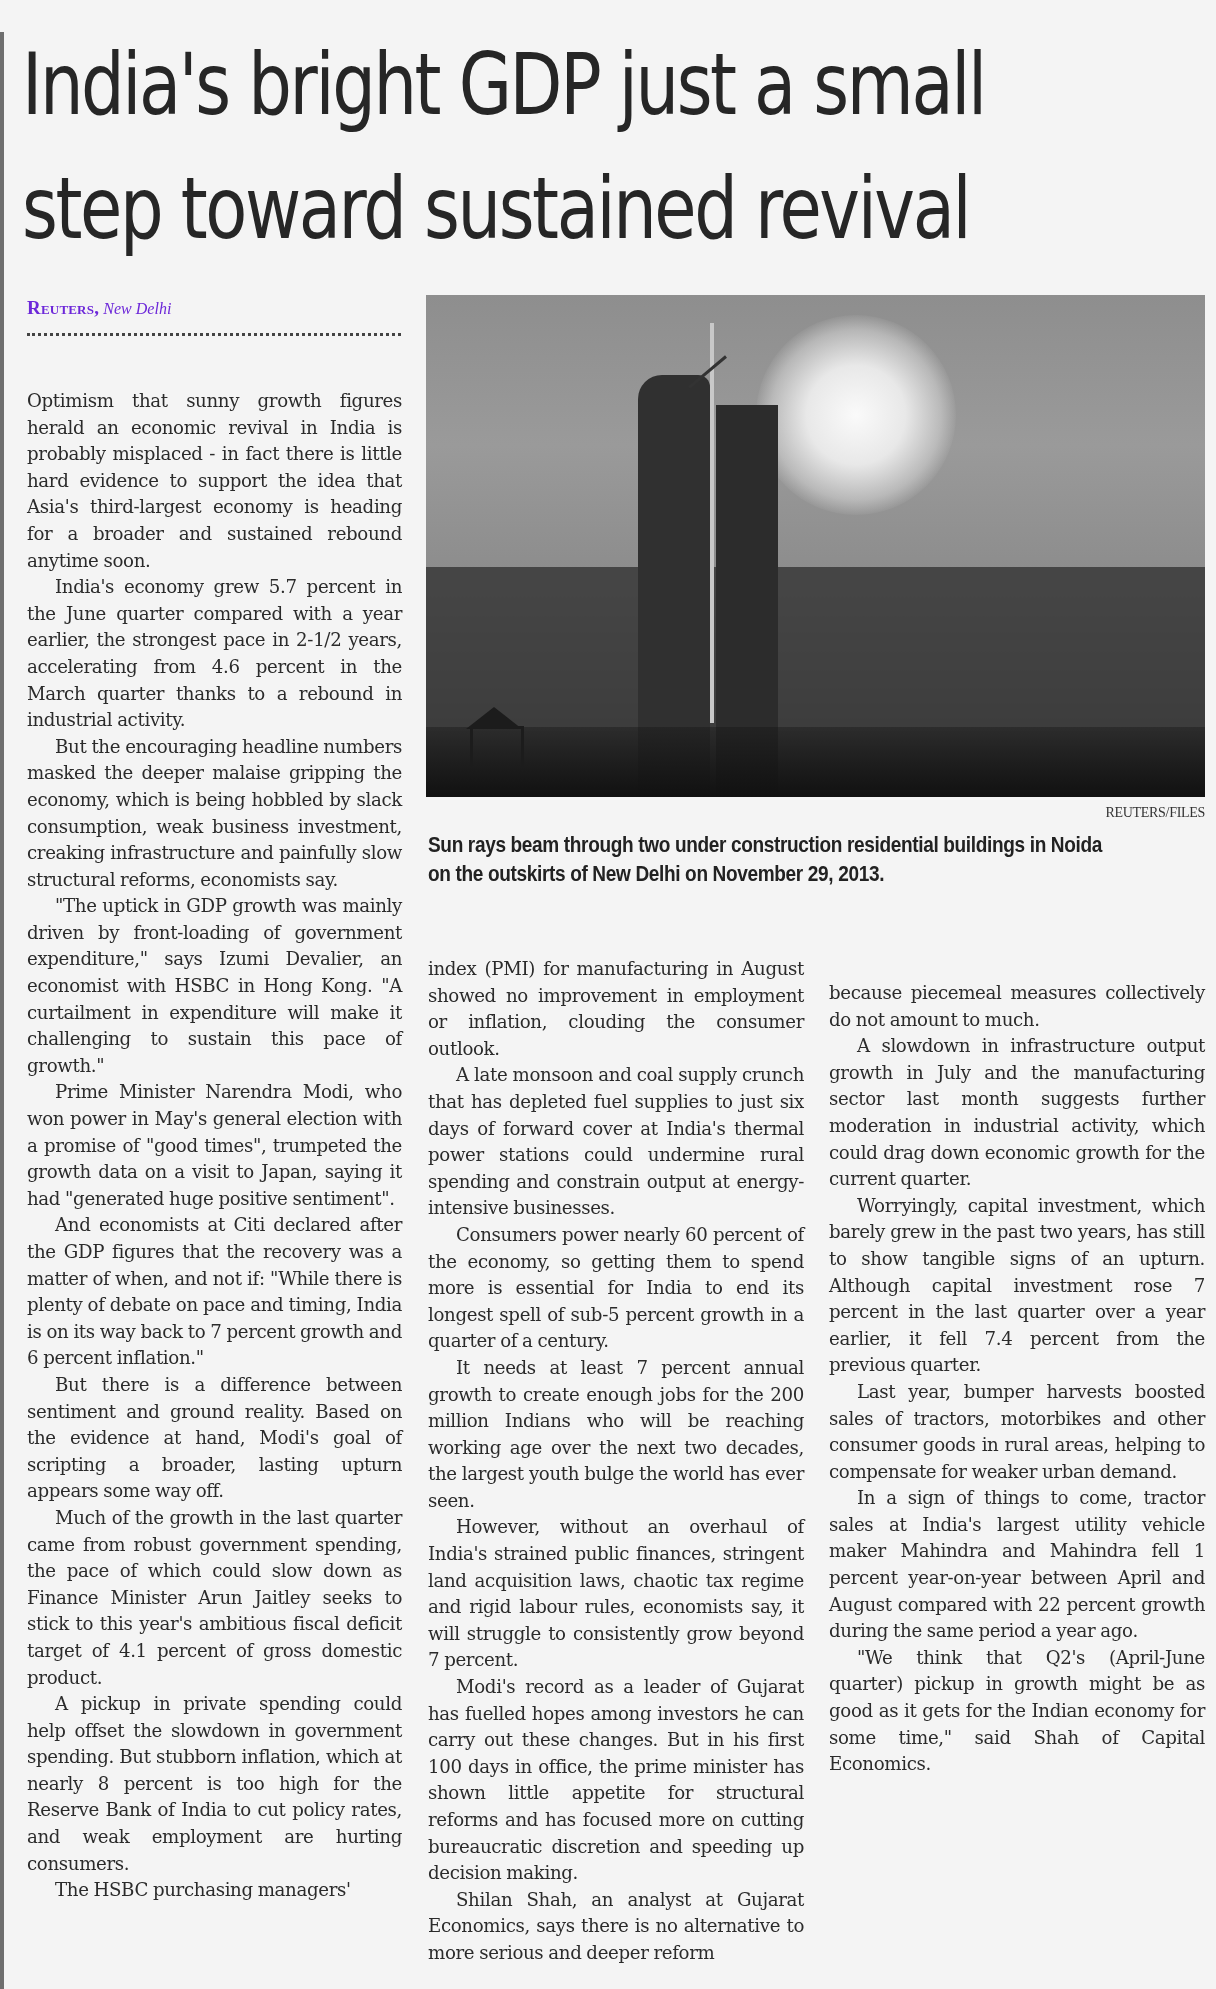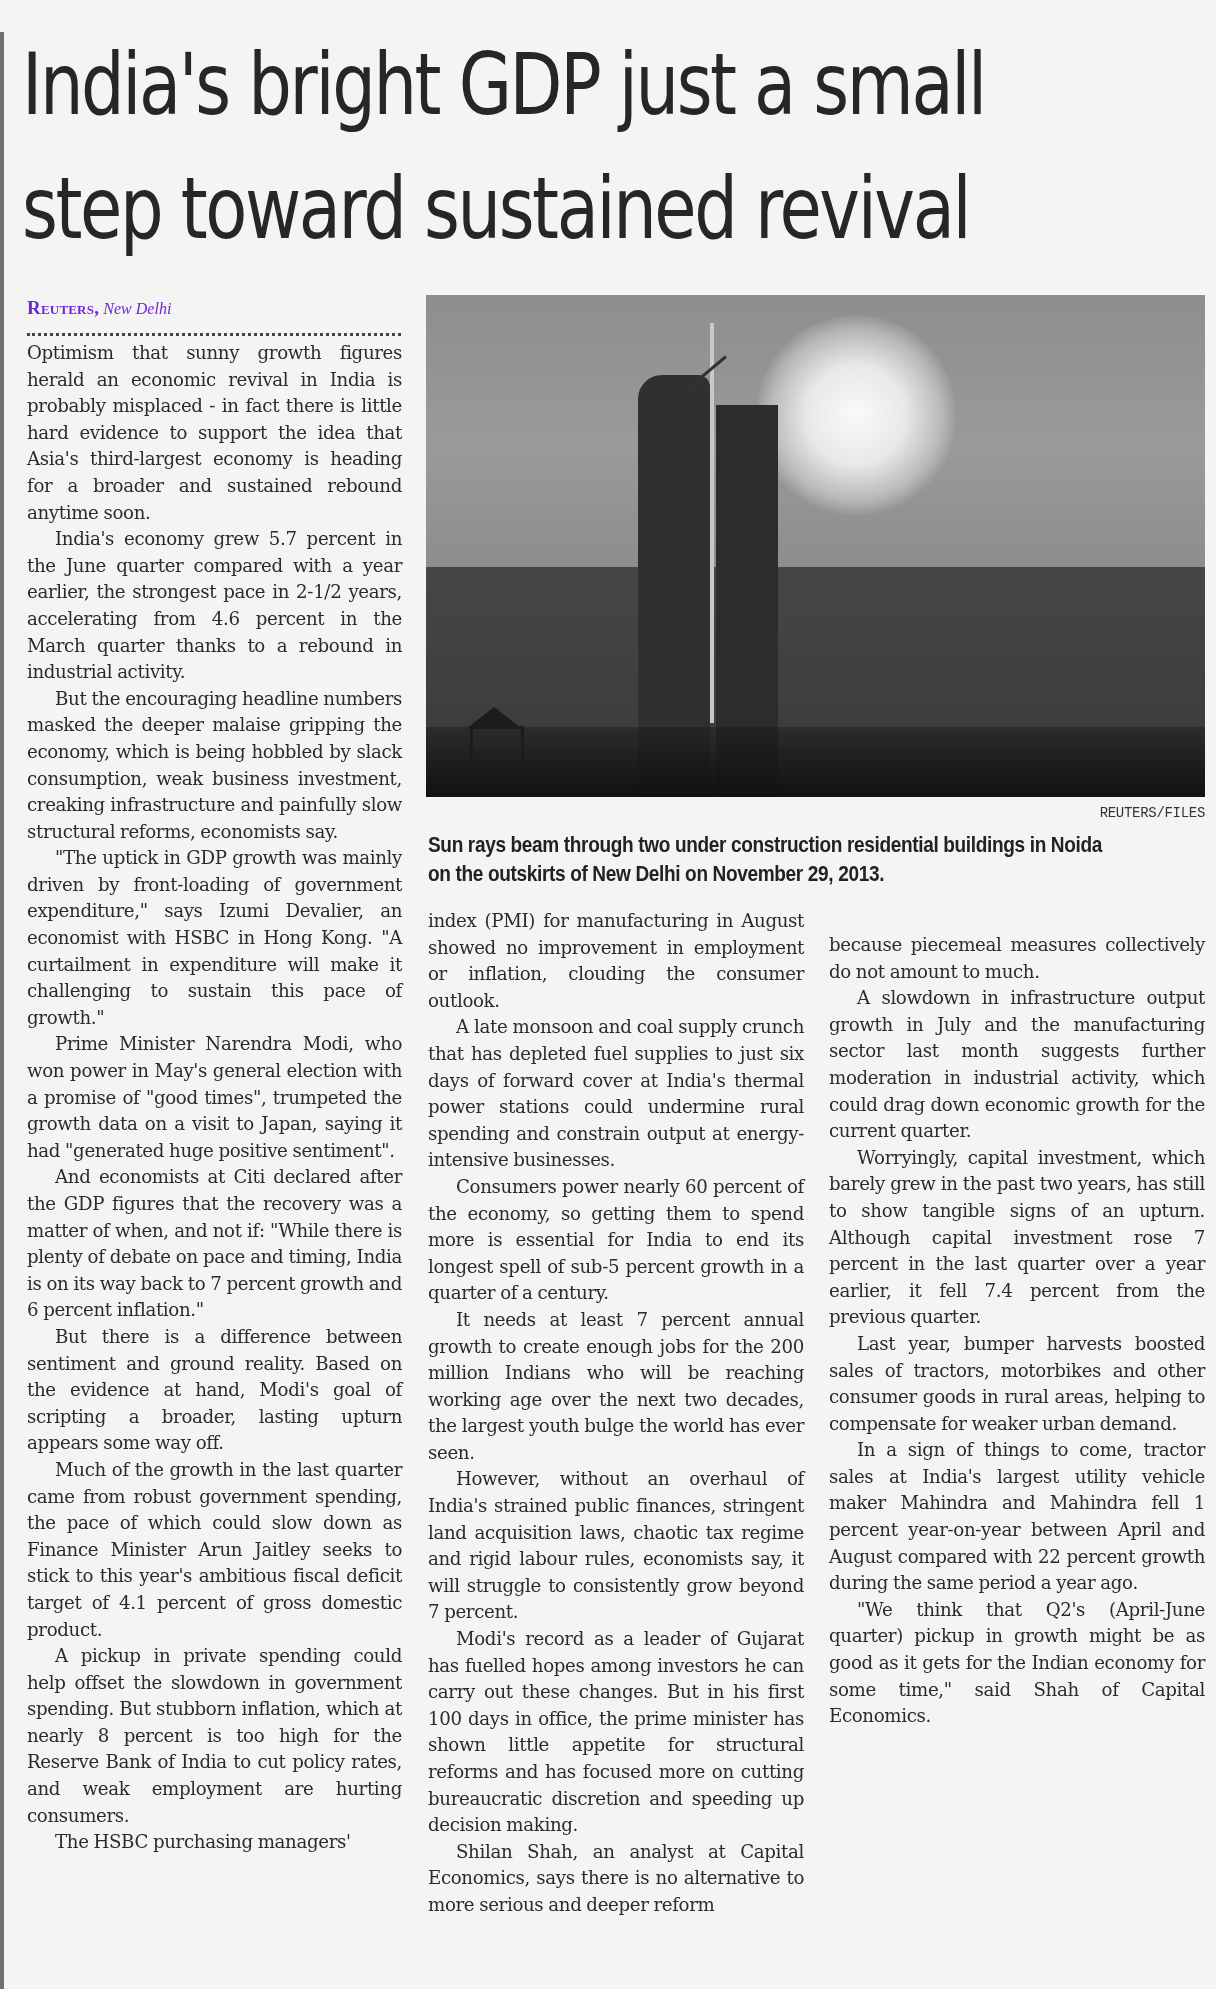--- a/index.html
+++ b/index.html
@@ -44,21 +44,21 @@
     font-family: "DejaVu Serif", serif;
     font-size: 18.2px;
     line-height: 26.6px;
     color: #2b2b2b;
     text-align: justify;
     hyphens: manual;
     letter-spacing: -0.35px;
     word-spacing: -0.5px;
   }
   .column p { margin: 0; text-indent: 28px; }
-  .column p.first { text-indent: 0; }
+  .column p.first { text-indent: 0; margin-top: 48px; }
   #col1 { left: 27px; top: 340px; width: 375px; }
   #col2 { left: 428px; top: 908px; width: 376px; }
   #col3 { left: 829px; top: 932px; width: 376px; }
 
   .photo {
     position: absolute; left: 426px; top: 295px; width: 779px; height: 502px;
     overflow: hidden;
     background: linear-gradient(180deg, #8e8e8e 0%, #9a9a9a 30%, #8a8a8a 60%, #5a5a5a 78%, #2a2a2a 92%, #151515 100%);
   }
   .photo .sun {
@@ -85,21 +85,21 @@
     position: absolute; left: 40px; bottom: 68px; width: 0; height: 0;
     border-left: 28px solid transparent; border-right: 28px solid transparent;
     border-bottom: 22px solid #1c1c1c;
   }
   .photo .gazebo-body {
     position: absolute; left: 44px; bottom: 30px; width: 48px; height: 38px;
     border-left: 3px solid #1c1c1c; border-right: 3px solid #1c1c1c; border-top: 3px solid #1c1c1c;
   }
   .photo-credit {
     position: absolute; right: 11px; top: 805px;
-    font-family: Liberation Mono, monospace;
+    font-family: Liberation Serif, serif;
     font-size: 14px; color: #333; letter-spacing: -0.3px;
   }
   .caption {
     position: absolute; left: 428px; top: 830px; width: 900px;
     font-family: "Liberation Sans", sans-serif;
     font-weight: bold;
     font-size: 22px;
     line-height: 29px;
     color: #222;
     transform: scaleX(0.865);
@@ -154,21 +154,21 @@
   <p>The HSBC purchasing managers'</p>
 </div>
 
 <div class="column" id="col2">
   <p class="first">index (PMI) for manufacturing in August showed no improvement in employment or inflation, clouding the consumer outlook.</p>
   <p>A late monsoon and coal supply crunch that has depleted fuel supplies to just six days of forward cover at India's thermal power stations could undermine rural spending and con­strain output at energy-intensive businesses.</p>
   <p>Consumers power nearly 60 per­cent of the economy, so getting them to spend more is essential for India to end its longest spell of sub-5 percent growth in a quarter of a century.</p>
   <p>It needs at least 7 percent annual growth to create enough jobs for the 200 million Indians who will be reaching working age over the next two decades, the largest youth bulge the world has ever seen.</p>
   <p>However, without an overhaul of India's strained public finances, stringent land acquisition laws, chaotic tax regime and rigid labour rules, economists say, it will strug­gle to consistently grow beyond 7 percent.</p>
   <p>Modi's record as a leader of Gujarat has fuelled hopes among investors he can carry out these changes. But in his first 100 days in office, the prime minis­ter has shown little appetite for struc­tural reforms and has focused more on cutting bureaucratic discretion and speeding up decision making.</p>
-  <p>Shilan Shah, an analyst at Capital Economics, says there is no alternative to more serious and deeper reform</p>
+  <p>Shilan Shah, an analyst at Gujarat Economics, says there is no alternative to more serious and deeper reform</p>
 </div>
 
 <div class="column" id="col3">
   <p class="first">because piecemeal measures collec­tively do not amount to much.</p>
   <p>A slowdown in infrastructure output growth in July and the manu­facturing sector last month suggests further moderation in industrial activity, which could drag down economic growth for the current quarter.</p>
   <p>Worryingly, capital investment, which barely grew in the past two years, has still to show tangible signs of an upturn. Although capital invest­ment rose 7 percent in the last quarter over a year earlier, it fell 7.4 percent from the previous quarter.</p>
   <p>Last year, bumper harvests boosted sales of tractors, motorbikes and other consumer goods in rural areas, helping to compensate for weaker urban demand.</p>
   <p>In a sign of things to come, tractor sales at India's largest utility vehicle maker Mahindra and Mahindra fell 1 percent year-on-year between April and August compared with 22 per­cent growth during the same period a year ago.</p>
   <p>"We think that Q2's (April-June quarter) pickup in growth might be as good as it gets for the Indian economy for some time," said Shah of Capital Economics.</p>
 </div>

